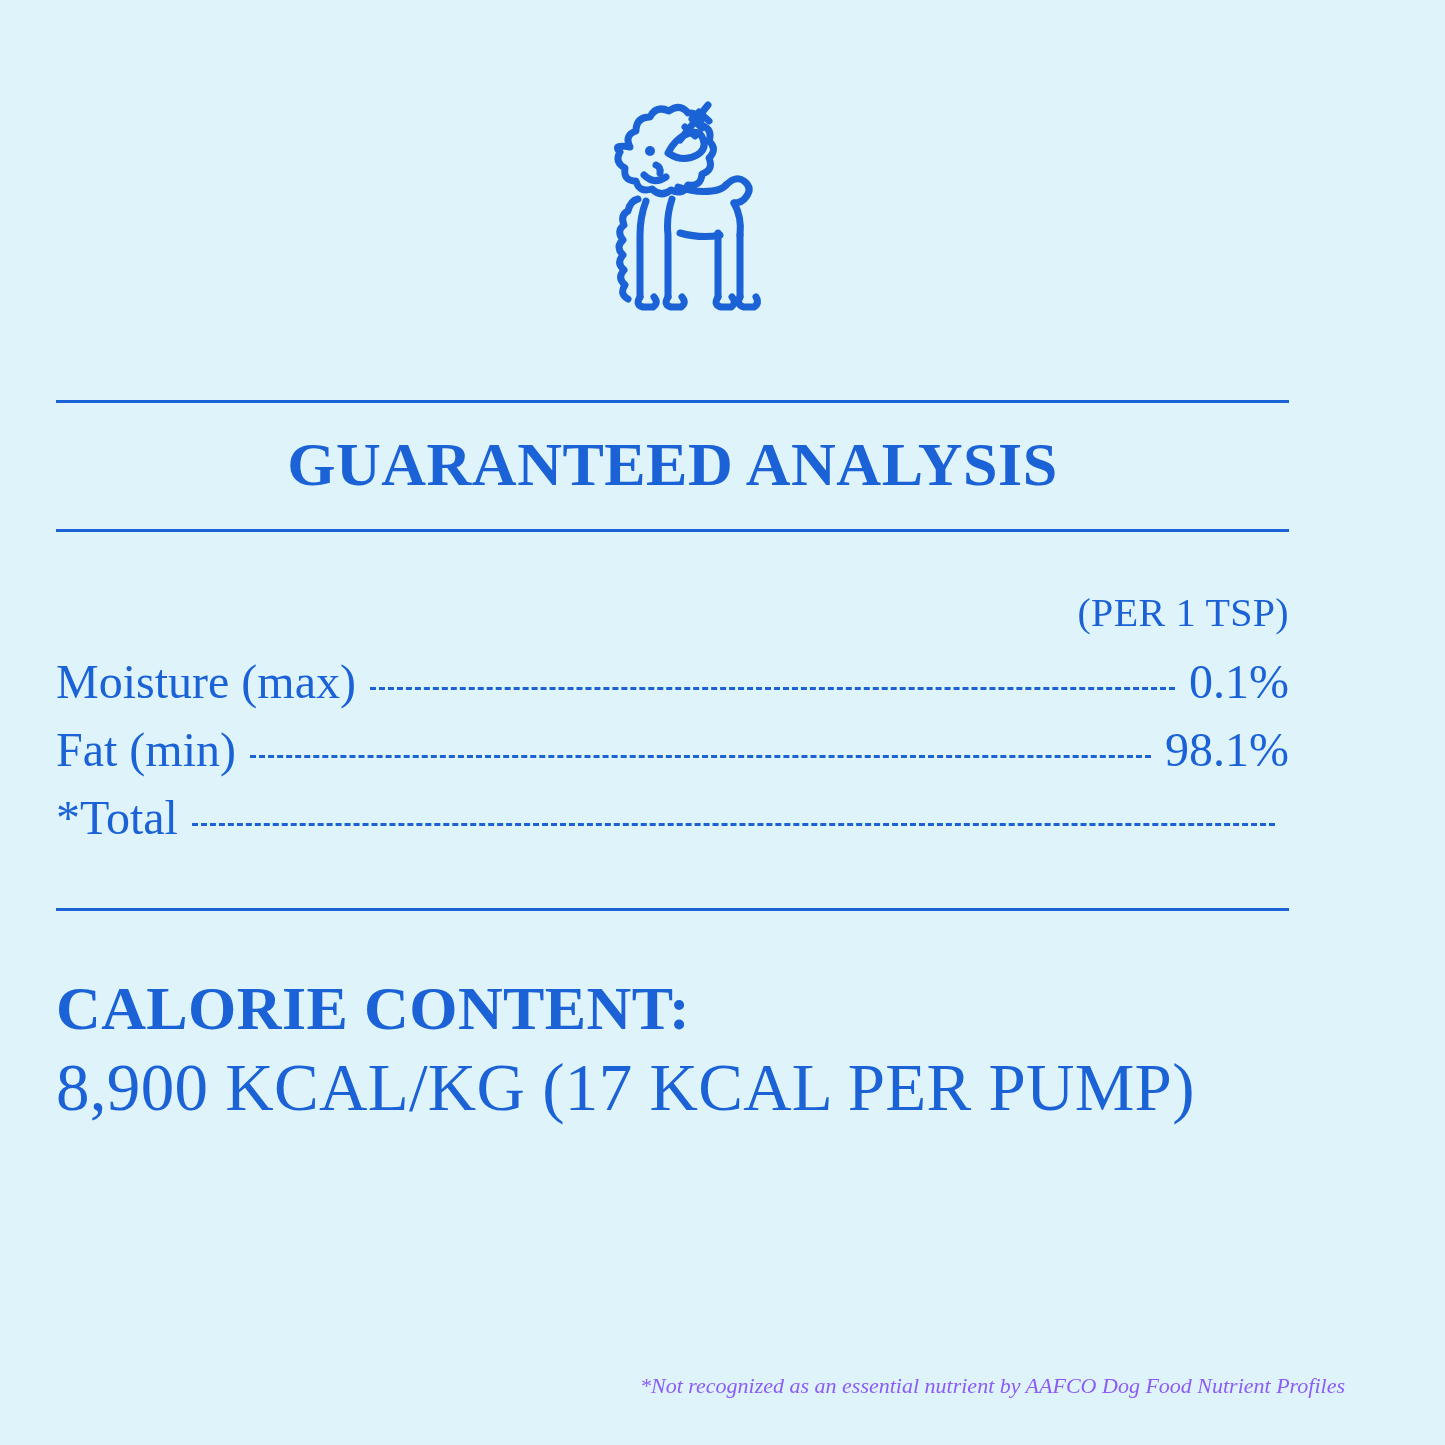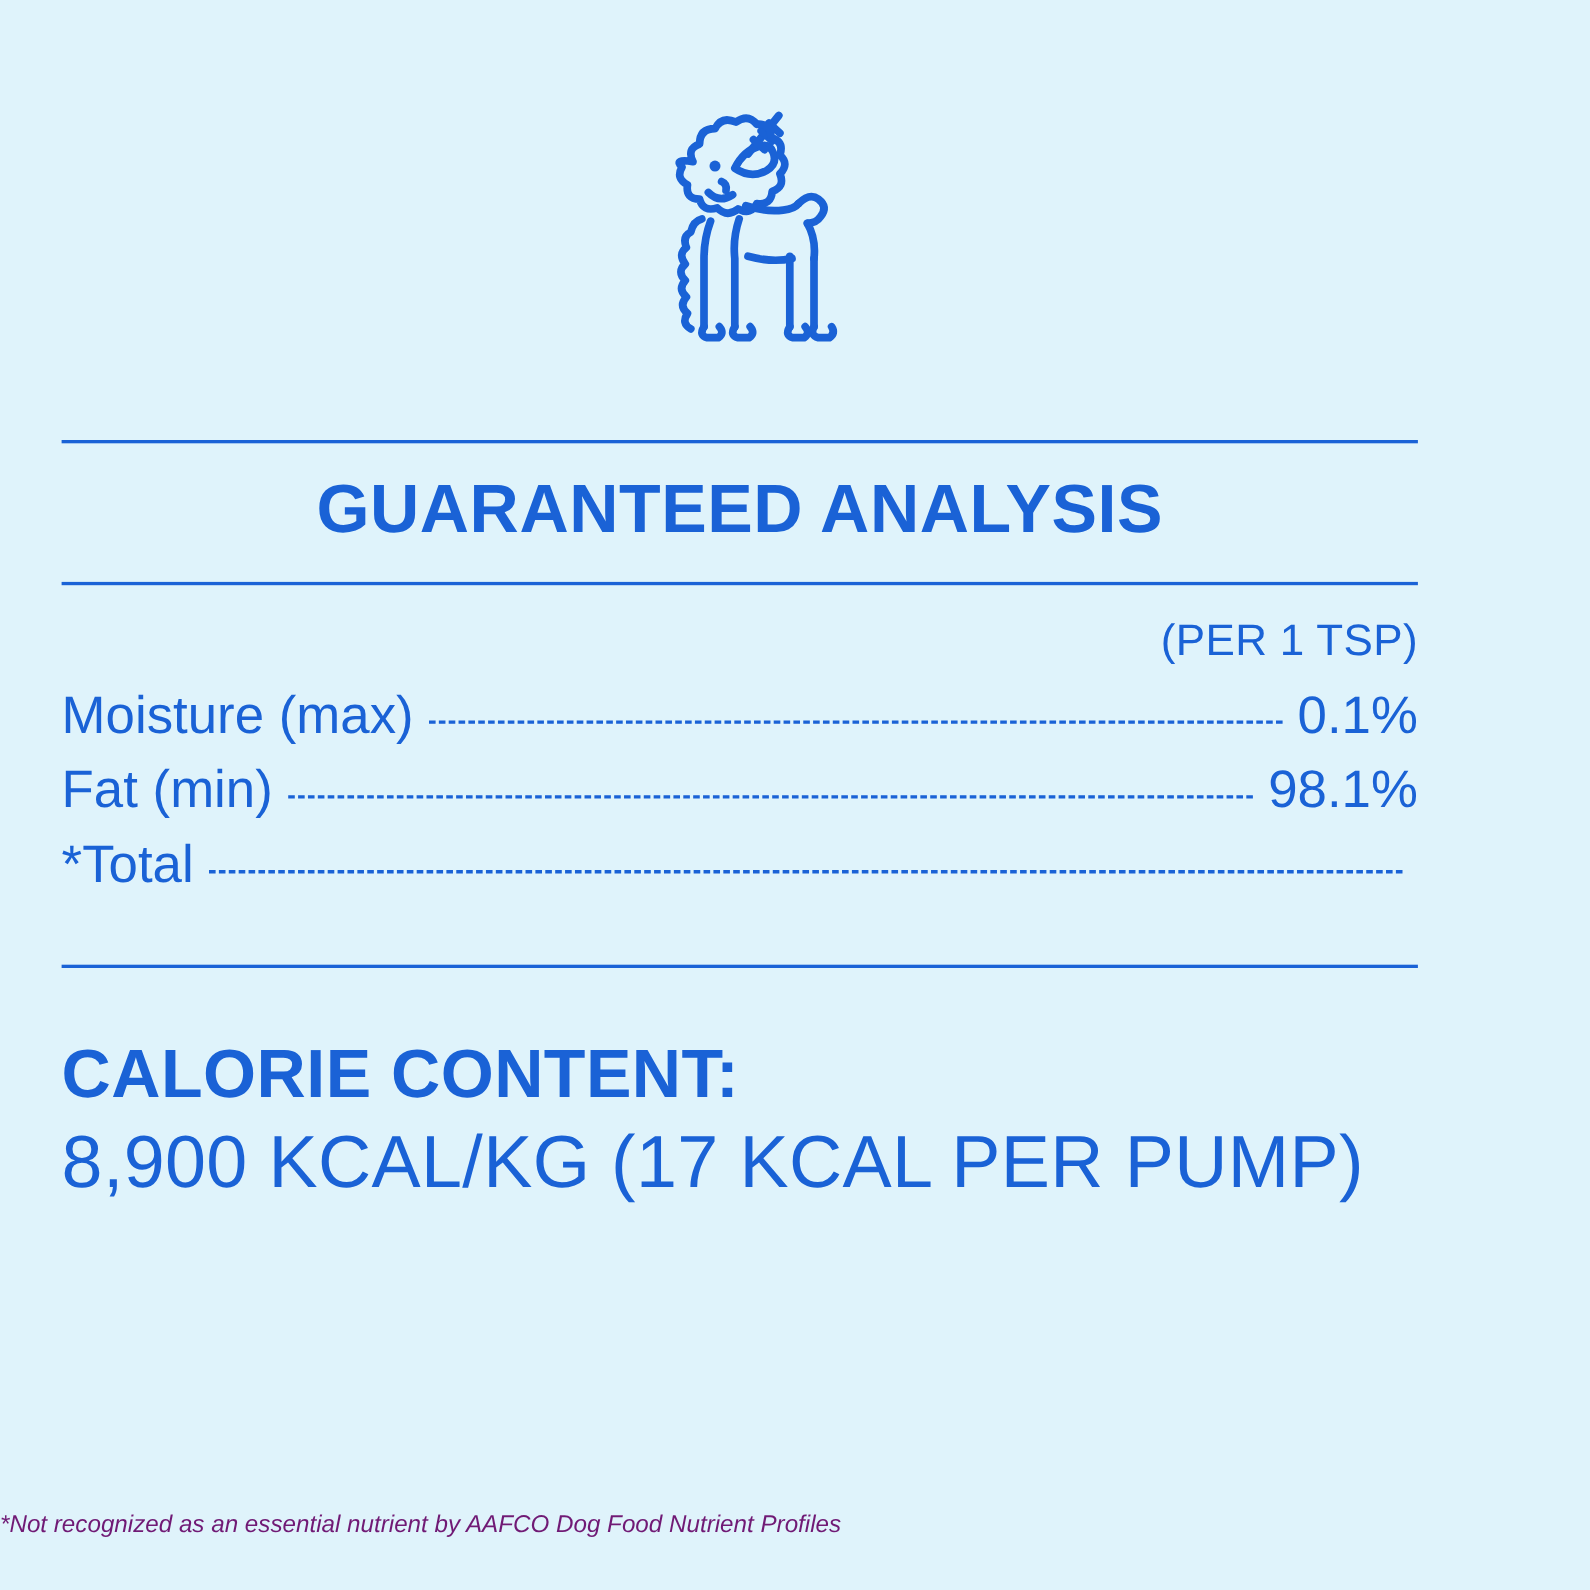--- a/index.html
+++ b/index.html
@@ -15,20 +15,21 @@
     overflow: hidden;
   }
   .page {
     position: relative;
     width: 1345px;
     height: 1445px;
     box-sizing: border-box;
     padding: 0 56px;
     display: flex;
     flex-direction: column;
+    font-family: Liberation Serif, serif;
   }
   .logo-area {
     height: 400px;
     display: flex;
     align-items: center;
     justify-content: center;
   }
   .logo-area svg {
     display: block;
   }
@@ -43,21 +44,21 @@
     font-weight: bold;
     letter-spacing: 0.5px;
     color: #1a62d6;
     padding: 30px 0 34px 0;
     line-height: 1;
   }
   .serving {
     text-align: right;
     font-size: 40px;
     color: #1a62d6;
-    padding-top: 28px;
+    padding-top: 57px;
     padding-bottom: 12px;
     letter-spacing: 0.3px;
   }
   .rows {
     padding-bottom: 56px;
   }
   .row {
     display: flex;
     align-items: baseline;
     font-size: 48px;
@@ -95,24 +96,24 @@
     line-height: 1.25;
     letter-spacing: 0.3px;
     color: #1a62d6;
     padding-top: 4px;
   }
   .footnote {
     position: absolute;
     left: 0;
     right: 0;
     bottom: 46px;
-    text-align: left;
+    text-align: right;
     font-style: italic;
     font-size: 22px;
-    color: #701a75;
+    color: #8b5cf6;
   }
 </style>
 </head>
 <body>
 
 <div class="page">
 
   <div class="logo-area">
     <span>
       <svg width="210" height="235" viewBox="0 0 210 235" fill="none" stroke="#1a62d6" stroke-width="7" stroke-linecap="round" stroke-linejoin="round">

